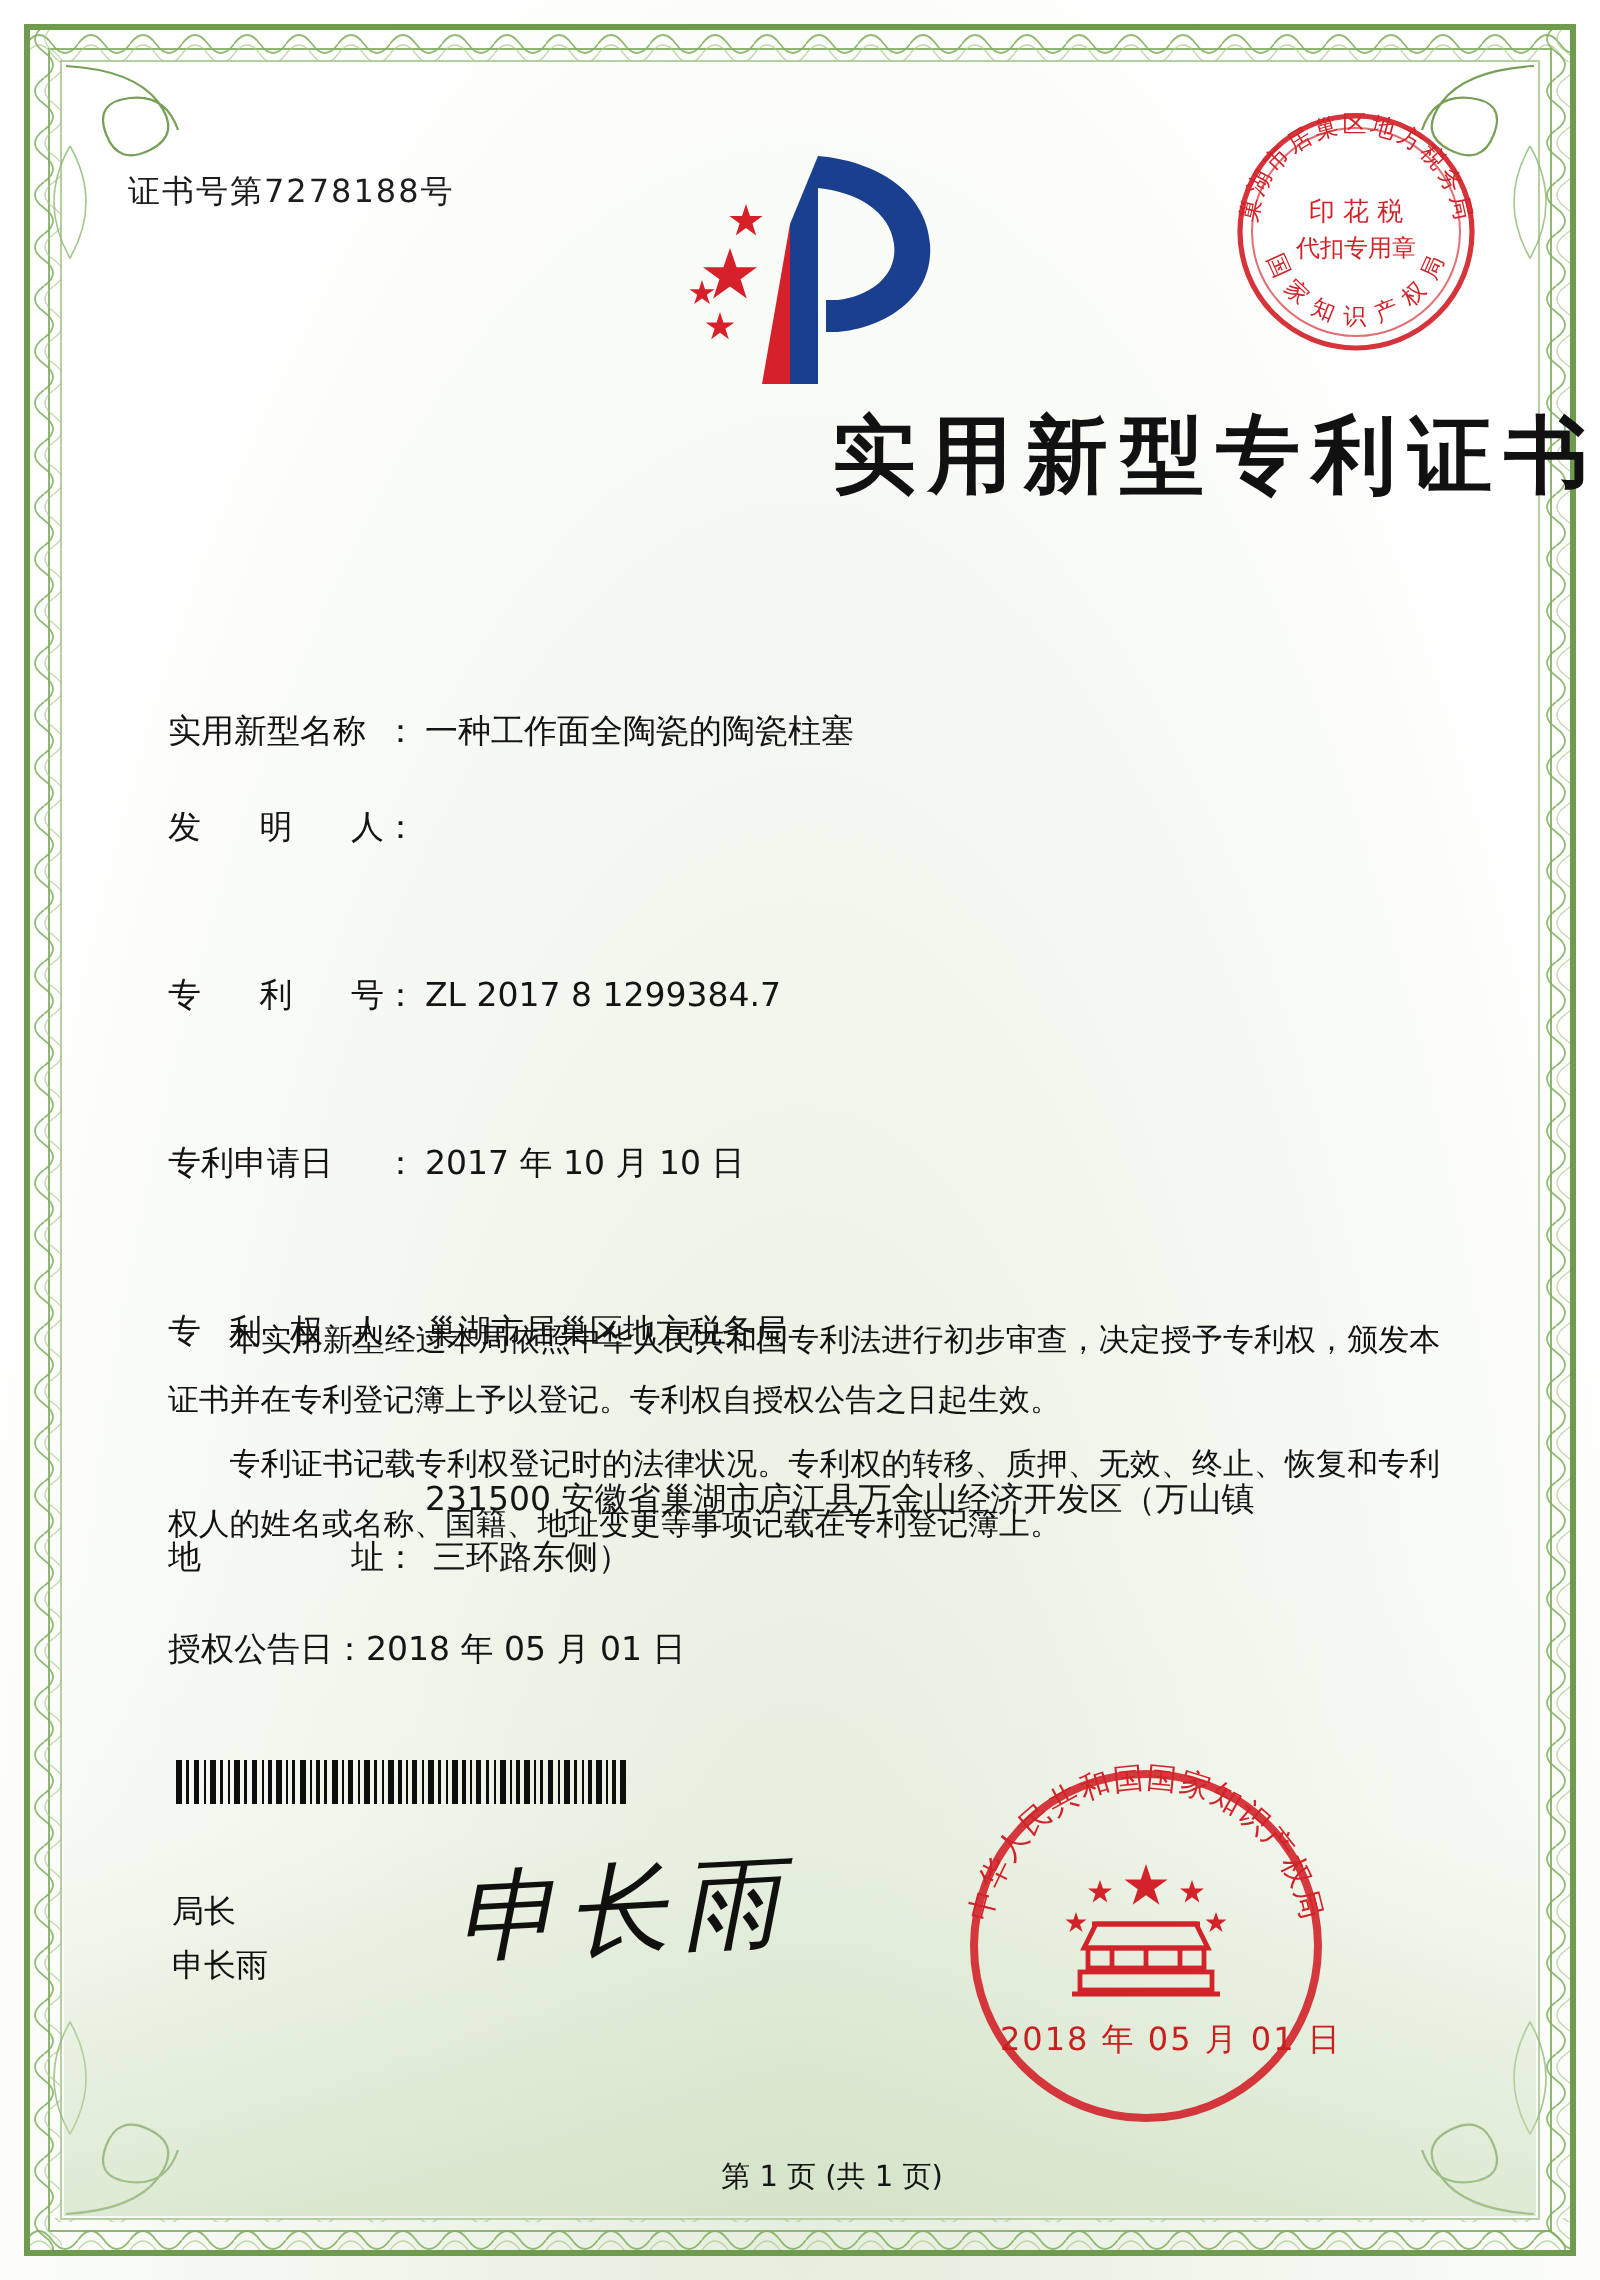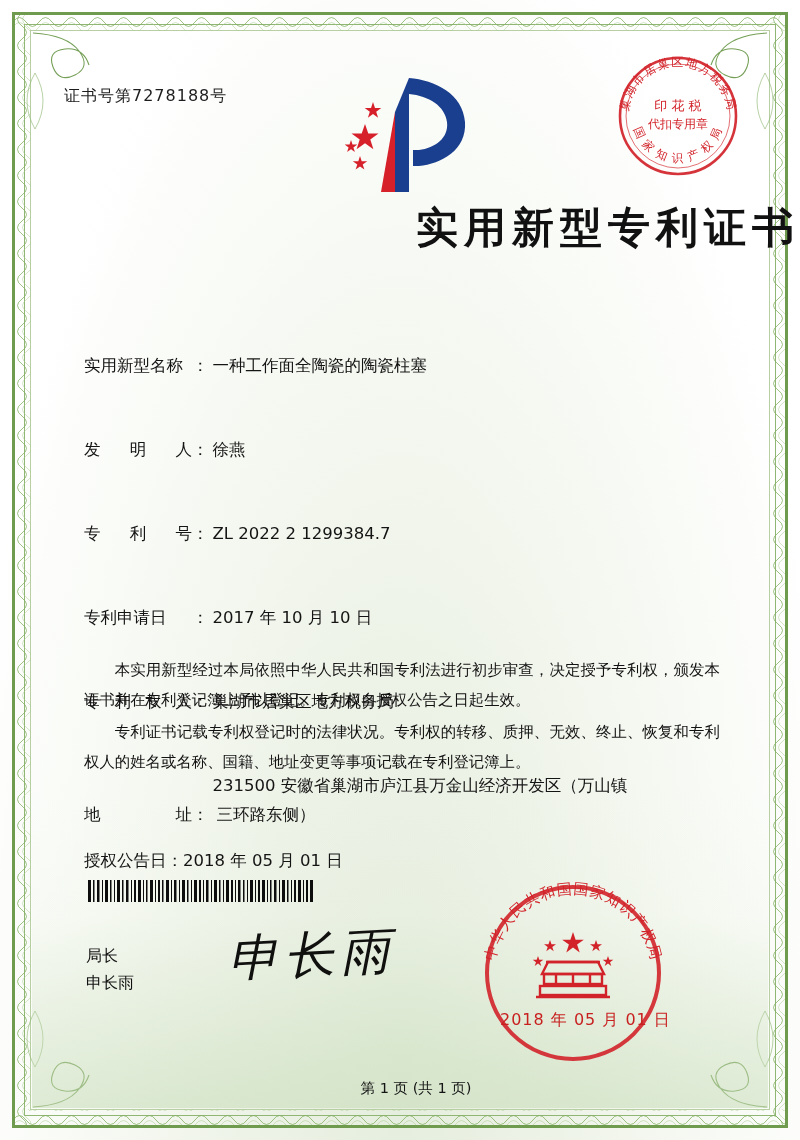--- a/index.html
+++ b/index.html
@@ -317,31 +317,30 @@
       <span class="field-value">一种工作面全陶瓷的陶瓷柱塞</span>
     </div>
 
     <div class="field-row">
       <span class="field-label sp">
         <span>发</span>
           <span>明</span>
           <span>人</span>
       </span>
       <span class="field-colon">：</span>
-      <span class="field-value">徐燕</span>
     </div>
 
     <div class="field-row">
       <span class="field-label sp">
         <span>专</span>
           <span>利</span>
           <span>号</span>
       </span>
       <span class="field-colon">：</span>
-      <span class="field-value">ZL 2022 2 1299384.7</span>
+      <span class="field-value">ZL 2017 8 1299384.7</span>
     </div>
 
     <div class="field-row">
       <span class="field-label">专利申请日</span>
       <span class="field-colon">：</span>
       <span class="field-value">2017 年 10 月 10 日</span>
     </div>
 
     <div class="field-row">
       <span class="field-label sp">

